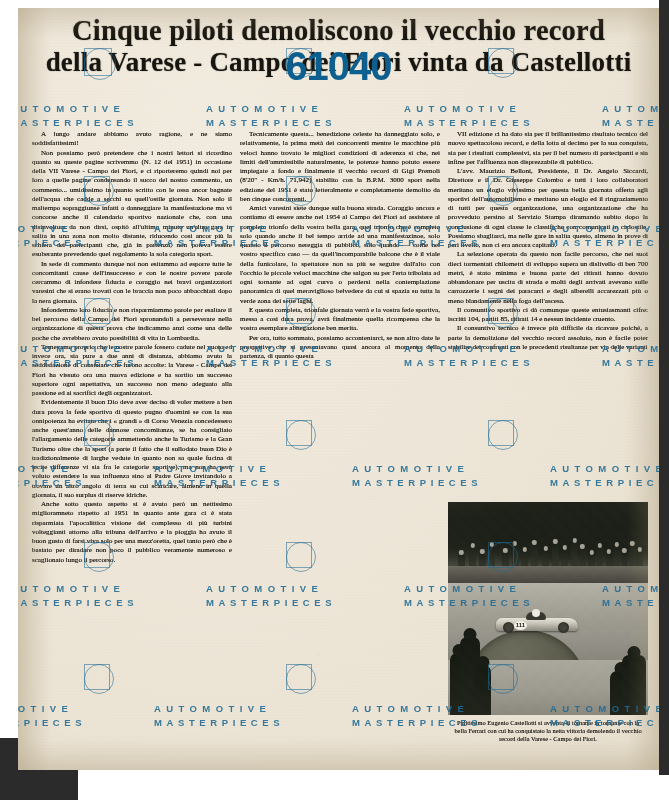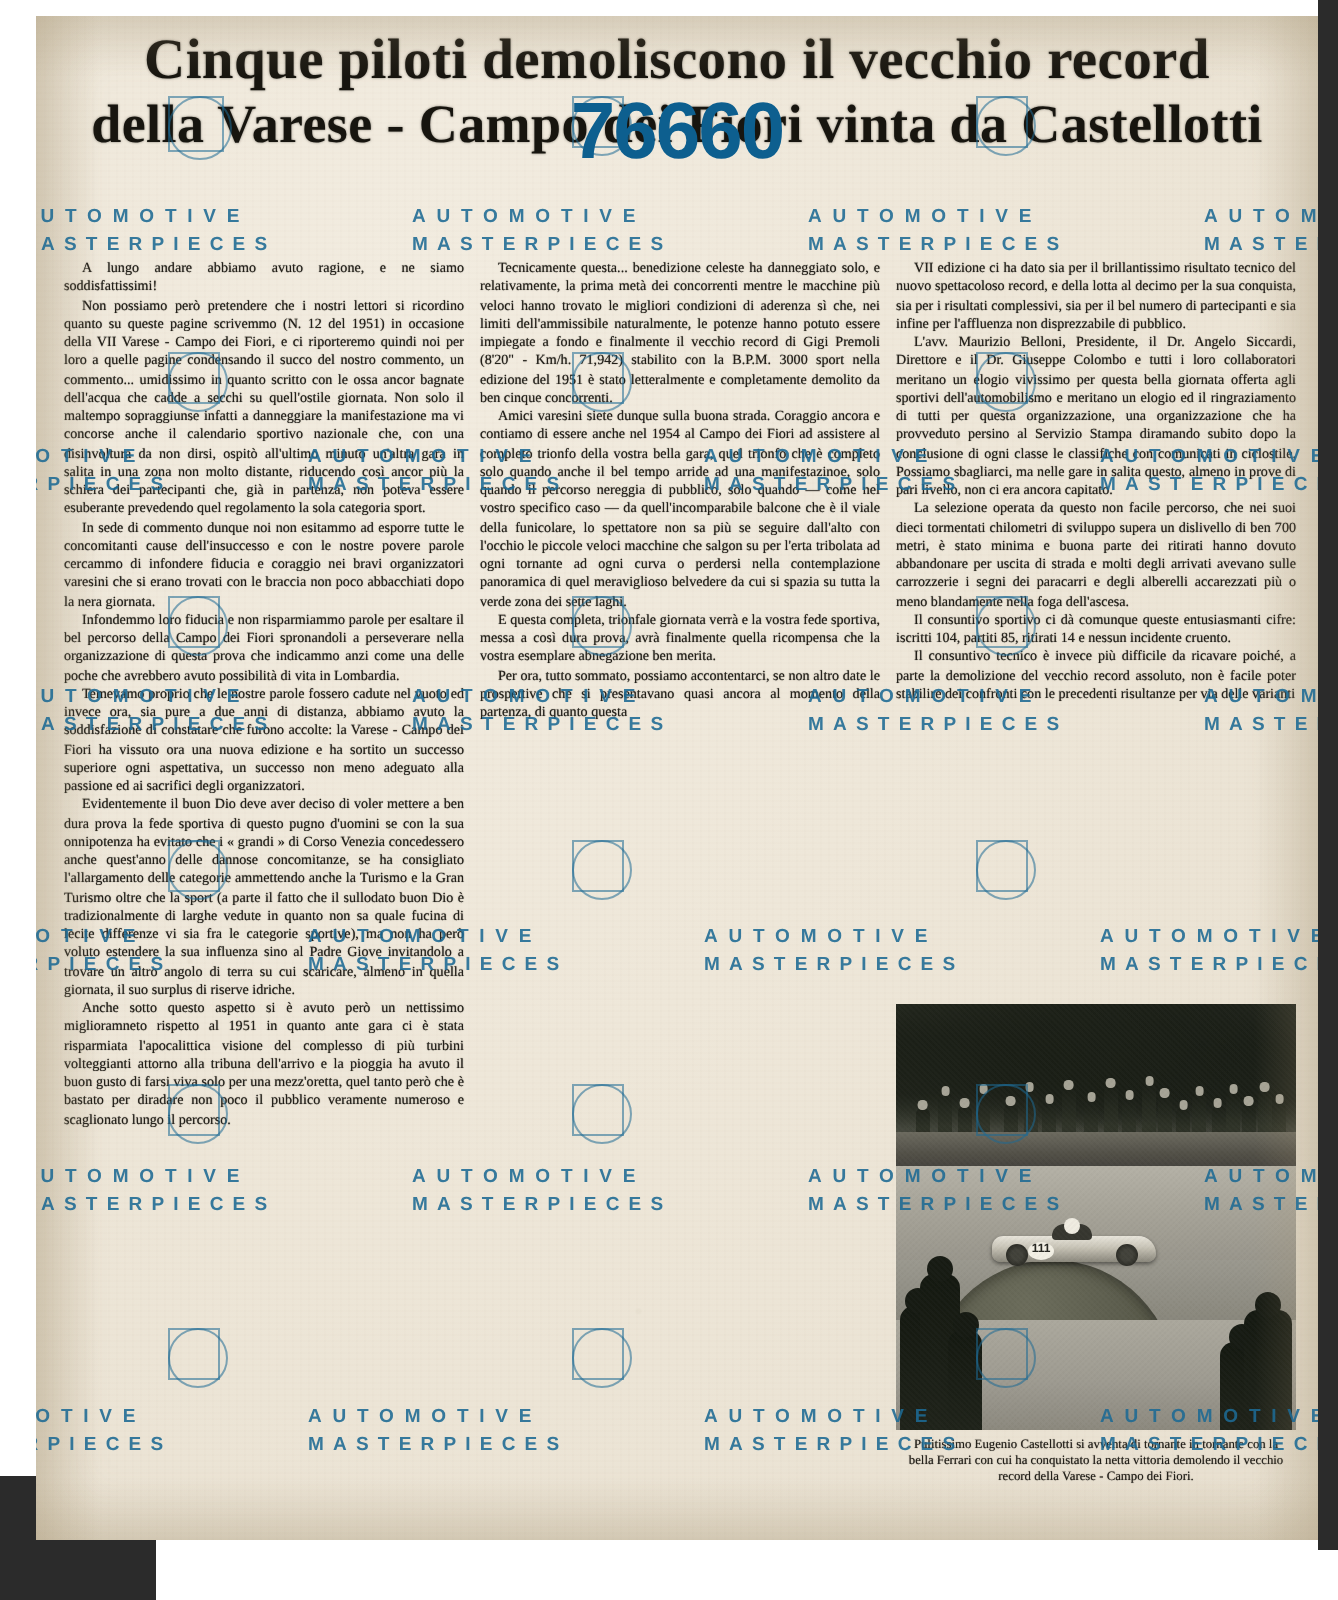--- a/index.html
+++ b/index.html
@@ -553,21 +553,21 @@
             <div class="wm-top">AUTOMOTIVE</div>
             <div class="wm-bot">MASTERPIECES</div>
           </div>
           <div class="wm-cell">
             <div class="wm-top">AUTOMOTIVE</div>
             <div class="wm-bot">MASTERPIECES</div>
           </div>
         </div>
       </div>
 
-    <div id="photo-id">76660</div>
+    <div id="photo-id">61040</div>
 
   <div class="wm-mark wm-circle" style="left: 66px; top: 40px; width: 30px; height: 30px;"></div>
       <div class="wm-mark" style="left: 66px; top: 40px; width: 26px; height: 26px;"></div>
       <div class="wm-mark wm-circle" style="left: 268px; top: 40px; width: 28px; height: 28px;"></div>
       <div class="wm-mark" style="left: 268px; top: 40px; width: 24px; height: 24px;"></div>
       <div class="wm-mark wm-circle" style="left: 470px; top: 40px; width: 28px; height: 28px;"></div>
       <div class="wm-mark" style="left: 470px; top: 40px; width: 24px; height: 24px;"></div>
       <div class="wm-mark wm-circle" style="left: 66px; top: 168px; width: 28px; height: 28px;"></div>
       <div class="wm-mark" style="left: 66px; top: 168px; width: 24px; height: 24px;"></div>
       <div class="wm-mark wm-circle" style="left: 268px; top: 168px; width: 28px; height: 28px;"></div>

